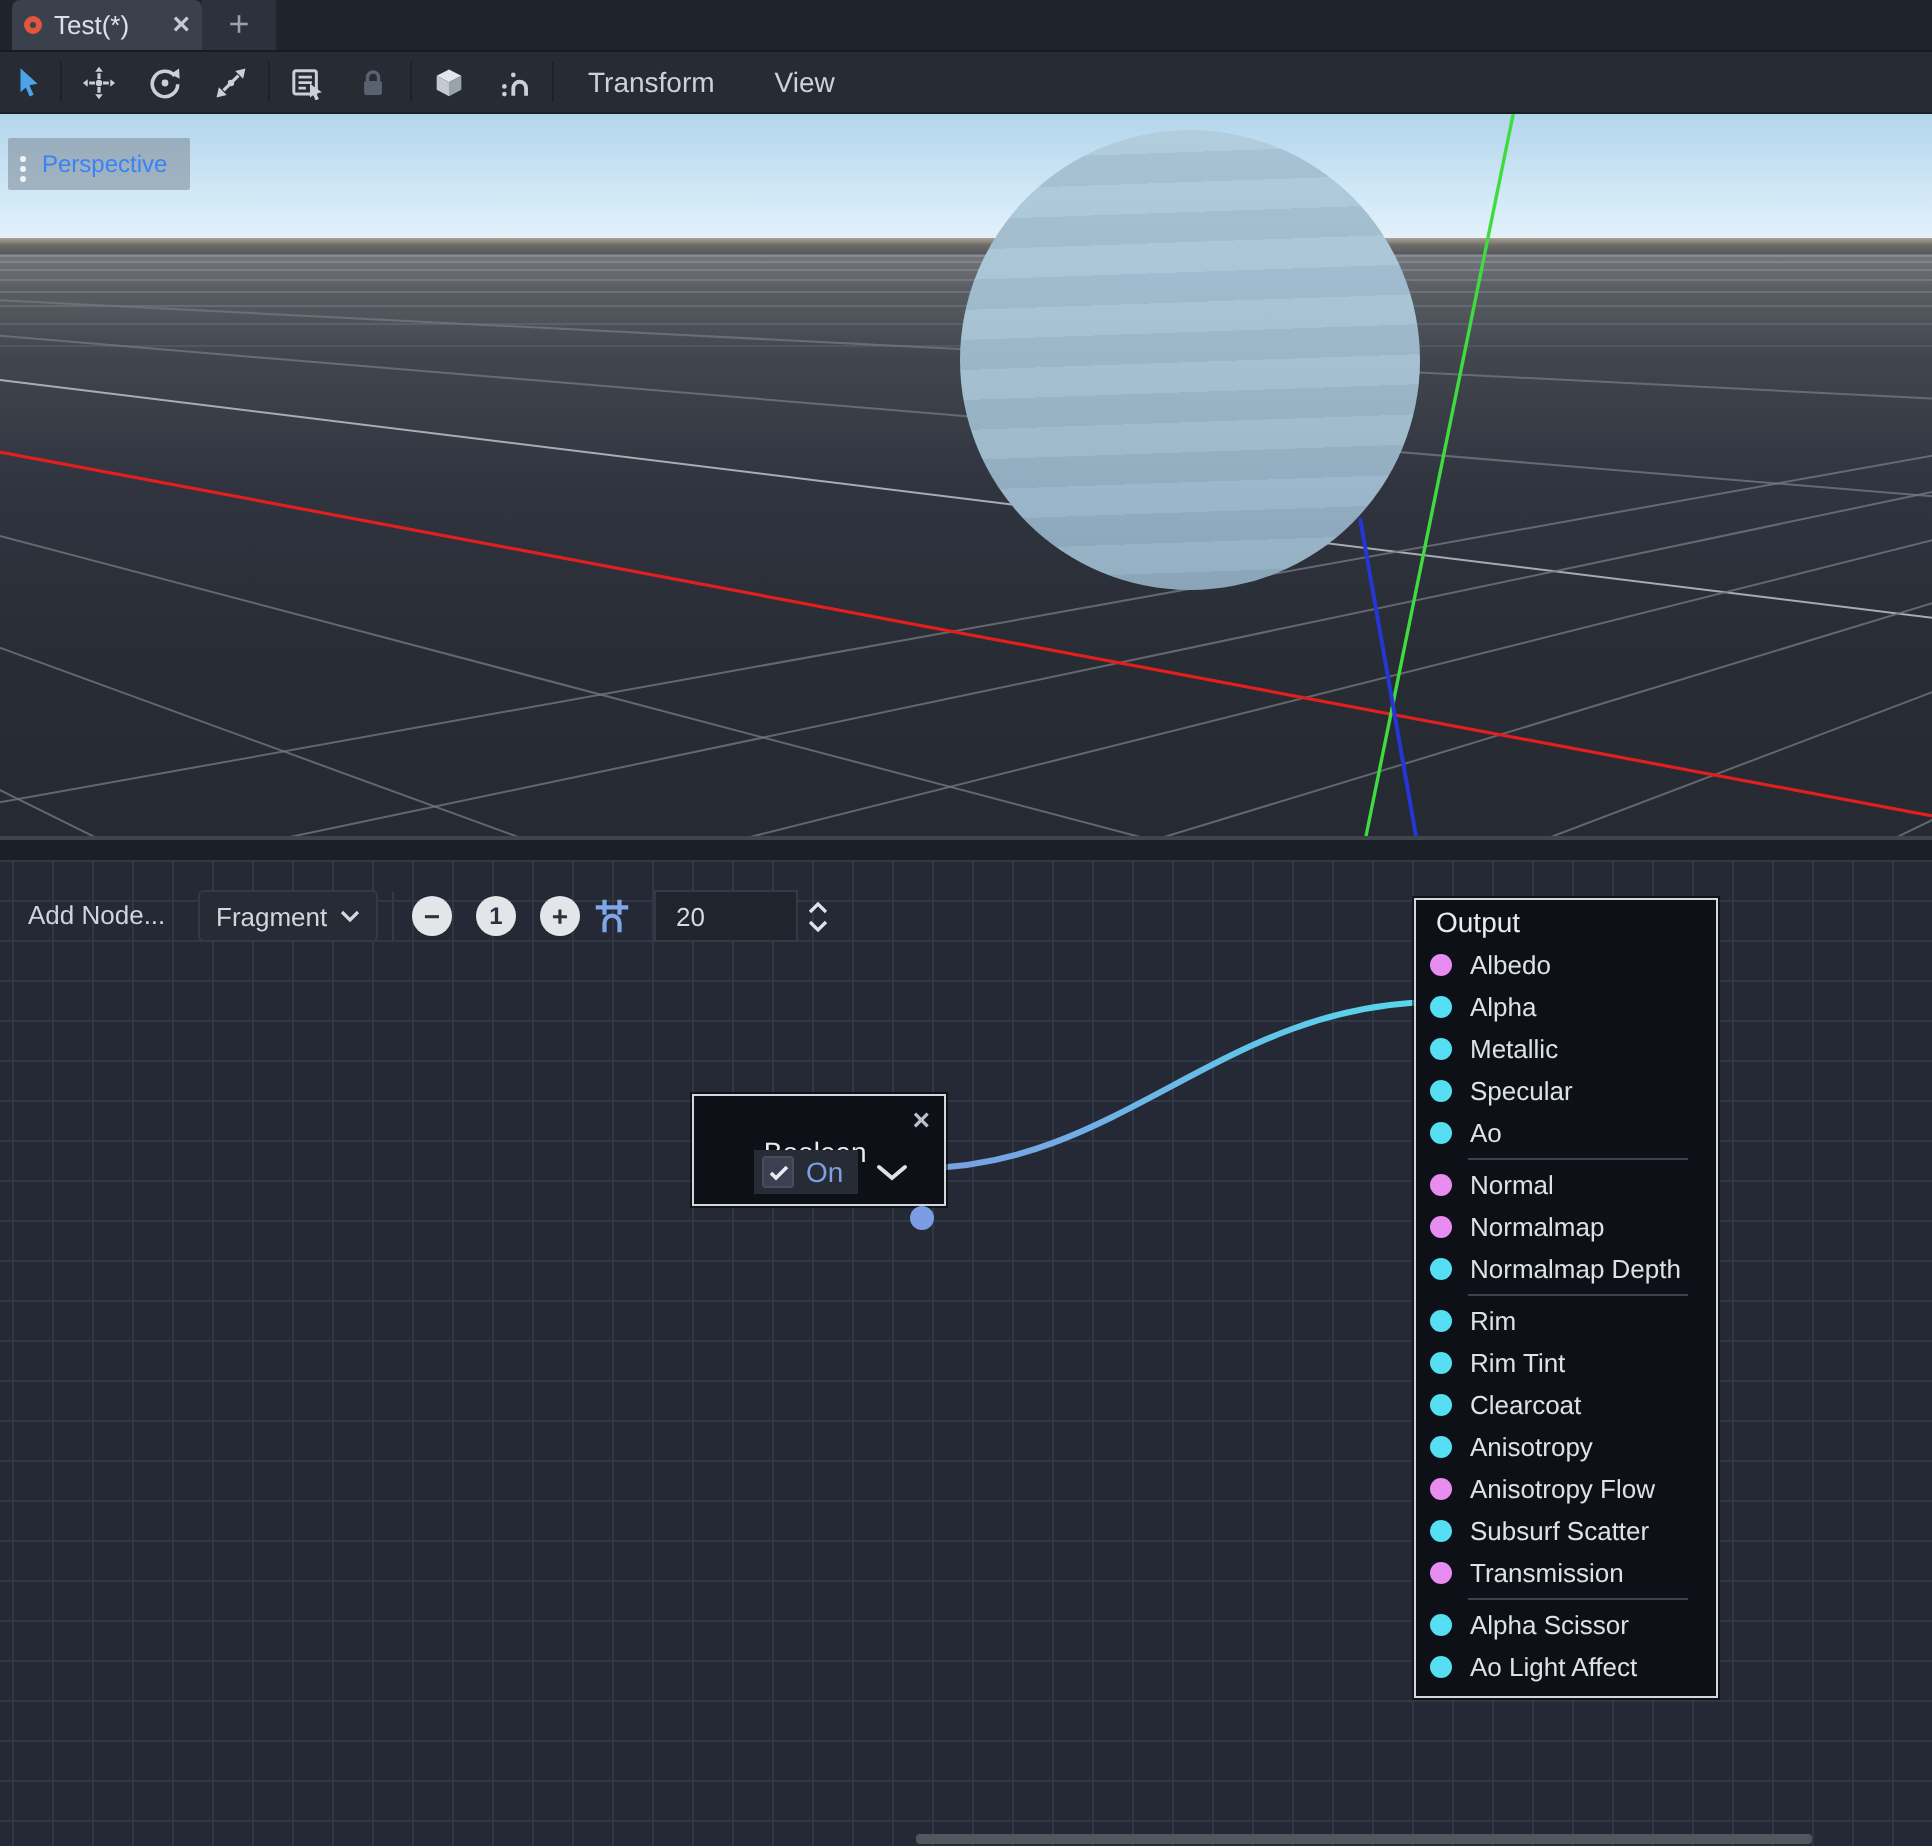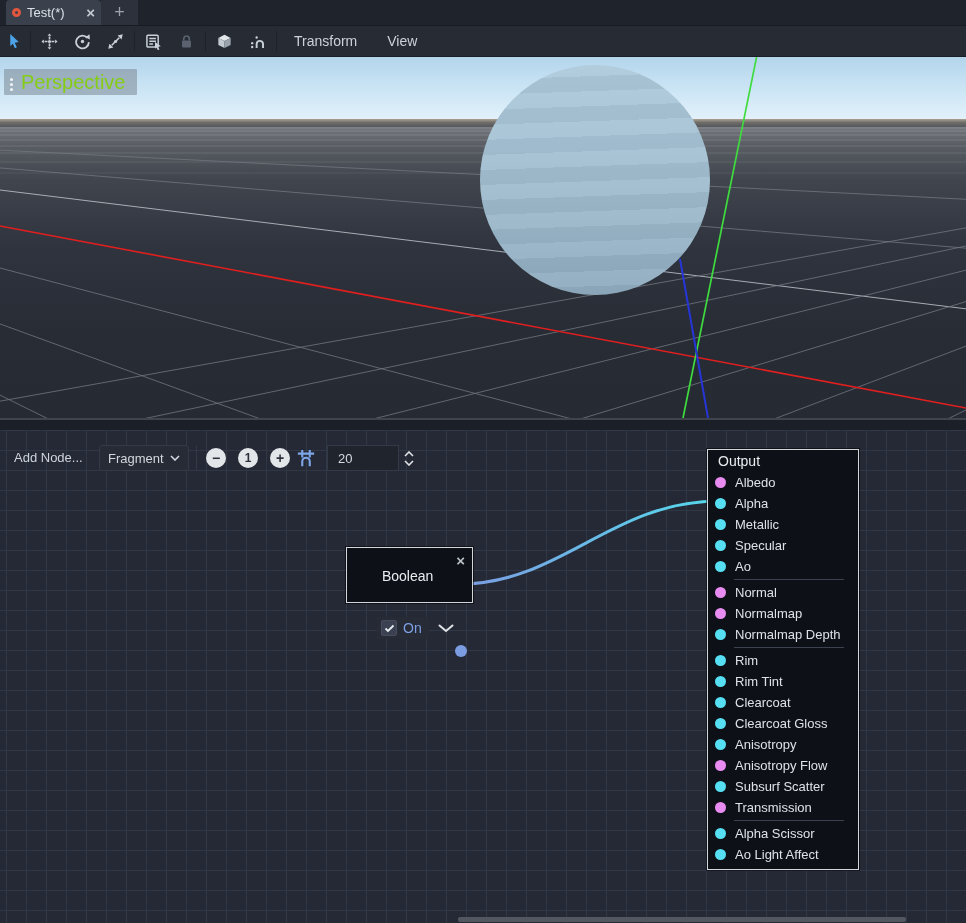--- a/index.html
+++ b/index.html
@@ -45,21 +45,21 @@
   .sphere {
     position:absolute; left:480px; top:8px; width:230px; height:230px; border-radius:50%;
     background:linear-gradient(#aecadb 0%, #a6c3d5 30%, #9fbccd 55%, #97b3c6 78%, #8fabbf 100%);
   }
   .sphere::after {
     content:""; position:absolute; inset:0; border-radius:50%;
     background:repeating-linear-gradient(178deg, rgba(255,255,255,.05) 0 15px, rgba(0,0,0,.035) 15px 30px);
   }
   .persp {
     position:absolute; left:4px; top:12px; height:26px; padding:0 11px 0 17px;
-    background:rgba(124,136,148,.55); color:#84cc16; font-size:20px;
+    background:rgba(124,136,148,.55); color:#3b82f6; font-size:12px;
     display:flex; align-items:center; border-radius:1px;
   }
   .persp-dots { position:absolute; left:6px; top:9px; width:3px; height:3px; border-radius:50%;
     background:rgba(255,255,255,.85); box-shadow:0 5px 0 rgba(255,255,255,.85), 0 10px 0 rgba(255,255,255,.85); }
   
   .splitter { position:absolute; top:418px; left:0; right:0; height:12px;
     background:#1b1f27; border-top:2px solid #3f444d; }
   
   .graph {
     position:absolute; top:430px; left:0; width:966px; height:493px;
@@ -98,21 +98,21 @@
   .output-node { left:707px; top:19px; width:152px; padding-bottom:4px; }
   .node-title { height:22px; line-height:22px; padding:0 10px; color:#e9edf0; font-size:14px; }
   .port-row { height:21px; display:flex; align-items:center; padding-left:7px; gap:9px; }
   .port-dot { width:11px; height:11px; border-radius:50%; flex:none; }
   .port-label { color:#dde2e7; font-size:13px; white-space:nowrap; }
   .port-sep { height:1px; background:#3c4250; margin:2px 14px 2px 26px; }
   .bool-node { left:346px; top:117px; width:127px; height:56px; }
   .bool-title { display:flex; align-items:center; height:24px; padding:0 7px 0 12px; }
   .bool-title .t { flex:1; text-align:center; color:#e9edf0; font-size:14px;margin-top:32px; }
   .bool-close { color:#bac0c7; font-size:15px; font-weight:bold; line-height:1; }
-  .bool-body { position:relative; display:flex; align-items:center; height:28px; padding-left:30px;margin-top:42px; }
+  .bool-body { position:relative; display:flex; align-items:center; height:28px; padding-left:30px; }
   .bool-panel { display:flex; align-items:center; gap:6px; background:#262b36; padding:3px 7px 3px 4px; }
   .checkbox { width:16px; height:16px; background:#3b4150; border:1px solid #474d5c; border-radius:2px;
     display:flex; align-items:center; justify-content:center; }
   .bool-on { color:#7e9fe4; font-size:14px; }
   .bool-chevron { margin-left:9px; display:flex; }
   .bool-port { position:absolute; left:108px; top:31px; width:12px; height:12px; border-radius:50%; }
   
   .wire-svg { position:absolute; left:0; top:0; pointer-events:none; }
   
   .hscroll { position:absolute; left:458px; top:487px; width:448px; height:5px;
@@ -359,24 +359,20 @@
           <div class="port-row">
             <span class="port-dot" style="background: rgb(86, 223, 242);"></span>
             <span class="port-label">Rim Tint</span>
           </div>
           <div class="port-row">
             <span class="port-dot" style="background: rgb(86, 223, 242);"></span>
             <span class="port-label">Clearcoat</span>
           </div>
           <div class="port-row">
             <span class="port-dot" style="background: rgb(86, 223, 242);"></span>
-            <span class="port-label">Clearcoat Gloss</span>
-          </div>
-          <div class="port-row">
-            <span class="port-dot" style="background: rgb(86, 223, 242);"></span>
             <span class="port-label">Anisotropy</span>
           </div>
           <div class="port-row">
             <span class="port-dot" style="background: rgb(233, 140, 242);"></span>
             <span class="port-label">Anisotropy Flow</span>
           </div>
           <div class="port-row">
             <span class="port-dot" style="background: rgb(86, 223, 242);"></span>
             <span class="port-label">Subsurf Scatter</span>
           </div>

